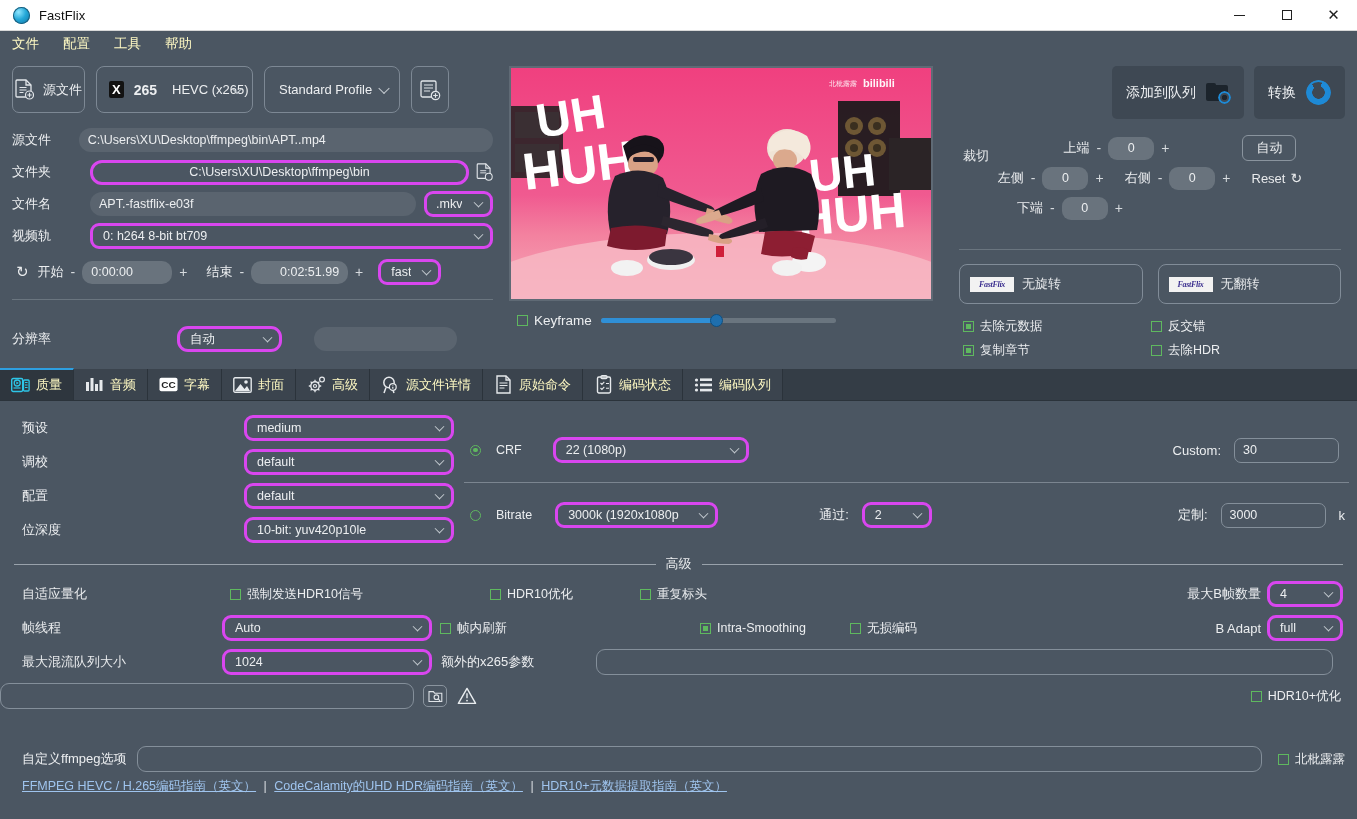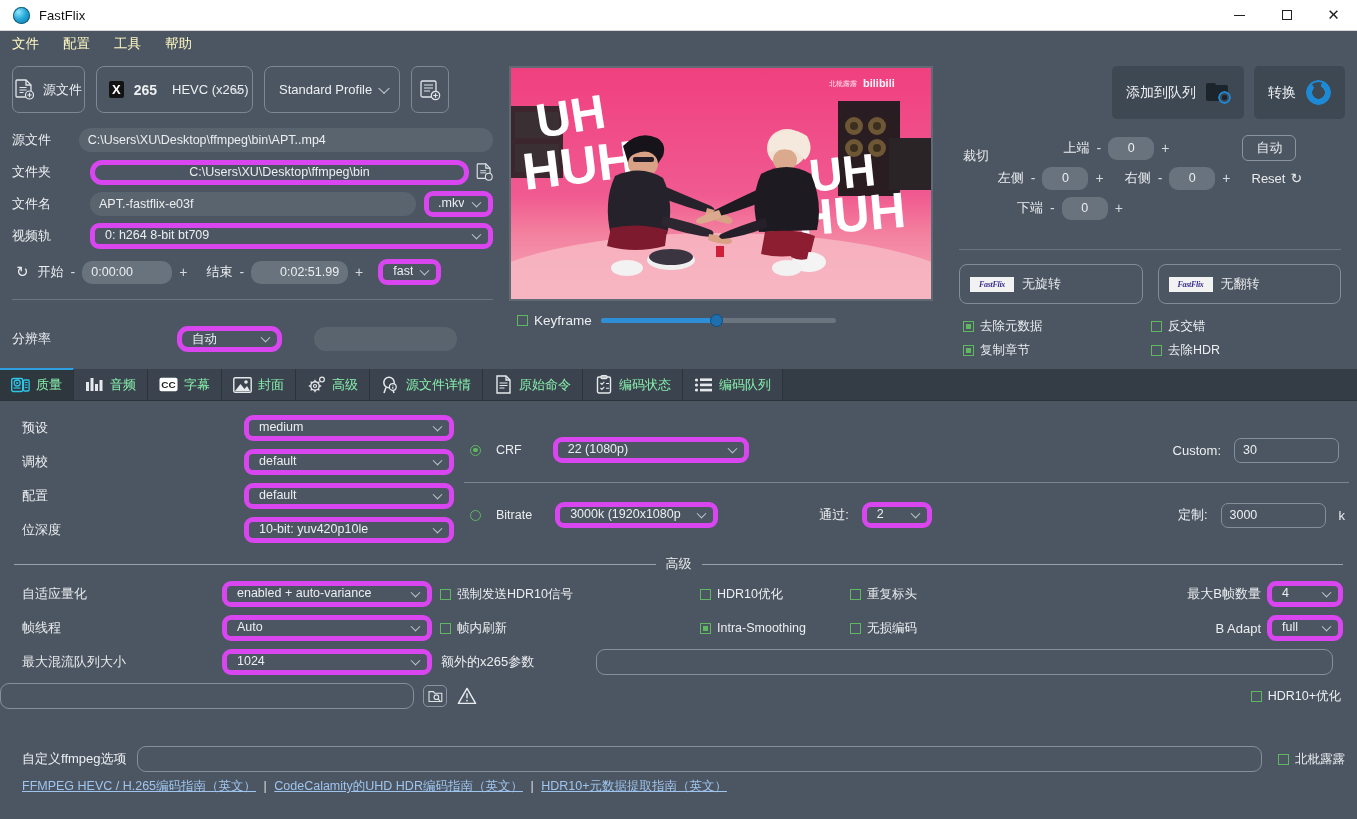--- a/index.html
+++ b/index.html
@@ -31,22 +31,22 @@
   .menubar { height:25px; display:flex; align-items:center; padding-left:10px; gap:20px; flex:0 0 25px; }
   .menubar .mi { font-size:13.5px; color:#fef9c3; cursor:default; padding:2px 2px; }
 
   
   .pillbtn {
     border:1px solid #7d8894; border-radius:7px; background:transparent;
     display:flex; align-items:center; justify-content:center; gap:9px;
     color:#edeff1; cursor:pointer;
   }
   .combo {
-    position:relative; border:5px solid #d946ef; border-radius:9px; background:transparent;
-    display:flex; align-items:flex-start; color:#eceef0; padding:0 22px 0 10px; cursor:pointer;
+    position:relative; border:3px solid #d946ef; border-radius:9px; background:transparent;
+    display:flex; align-items:center; color:#eceef0; padding:0 22px 0 10px; cursor:pointer;
     height:26px; font-size:12.5px; white-space:nowrap; overflow:hidden;
   }
   .combo .cv { overflow:hidden; text-overflow:clip; white-space:nowrap; }
   .combo .carat {
     position:absolute; right:8px; top:50%; width:7px; height:7px;
     border-right:1.4px solid #c3c9cf; border-bottom:1.4px solid #c3c9cf;
     transform:translateY(-70%) rotate(45deg);
   }
   .txt {
     background:#5a646f; border:none; border-radius:9px; color:#eceef0;
@@ -135,21 +135,21 @@
      border:1px solid #818c98; padding:0 25px 0 10px; gap:8px; cursor:pointer; }
   .ff-logo { width:44px; height:15px; background:#f2f2f2; color:#3b2f8f; font-size:8px;
      font-style:italic; font-weight:bold; display:flex; align-items:center; justify-content:center;
      font-family:"Liberation Serif", serif; letter-spacing:-0.3px; flex:0 0 44px;}
   .chkgrid { display:grid; grid-template-columns:160px 1fr; gap:7px 28px; margin-top:14px; padding-left:8px; }
 
   
   .tabstrip { display:flex; align-items:flex-end; height:32px; background:#343d46;
     border-bottom:1px solid #2b333b; flex:0 0 32px; }
   .tab { display:flex; align-items:center; gap:6px; height:31px; padding:0 11px;
-    border-right:1px solid #2b333b; cursor:pointer; font-size:13px; color:#86efac; background:#3b444e;}
+    border-right:1px solid #2b333b; cursor:pointer; font-size:13px; color:#fef9c3; background:#3b444e;}
   .tab.active { background:#2e363e; border-top:2px solid #2e9fe0; height:32px; }
   .tabicon { width:19px; height:17px; display:flex; align-items:center; justify-content:center; }
 
   
   .mainpanel { flex:1; background:#4b5662; position:relative; padding:10px 0 0 0; }
   .qgrid { display:flex; }
   .qleft { width:460px; padding-left:22px; }
   .qrow { display:flex; align-items:center; height:34px; }
   .qrow .lbl { width:222px; }
   .qcombo { width:210px; }
@@ -660,24 +660,20 @@
     </div>
 
     <div class="advtitle">
       <span class="ln"></span>
       <span class="tt">高级</span>
       <span class="ln"></span>
     </div>
 
     <div class="advrow">
       <span class="advlabel">自适应量化</span>
-      <div class="combo" style="width:210px;">
-        <span class="cv">enabled + auto-variance</span>
-        <i class="carat"></i>
-      </div>
       <span class="cbx" style="margin-left:8px;width:160px;">
         <i class="bx"></i>
           <span class="t">强制发送HDR10信号</span>
       </span>
       <span class="cbx" style="margin-left:100px;width:130px;">
         <i class="bx"></i>
           <span class="t">HDR10优化</span>
       </span>
       <span class="cbx" style="margin-left:20px;width:130px;">
         <i class="bx"></i>

